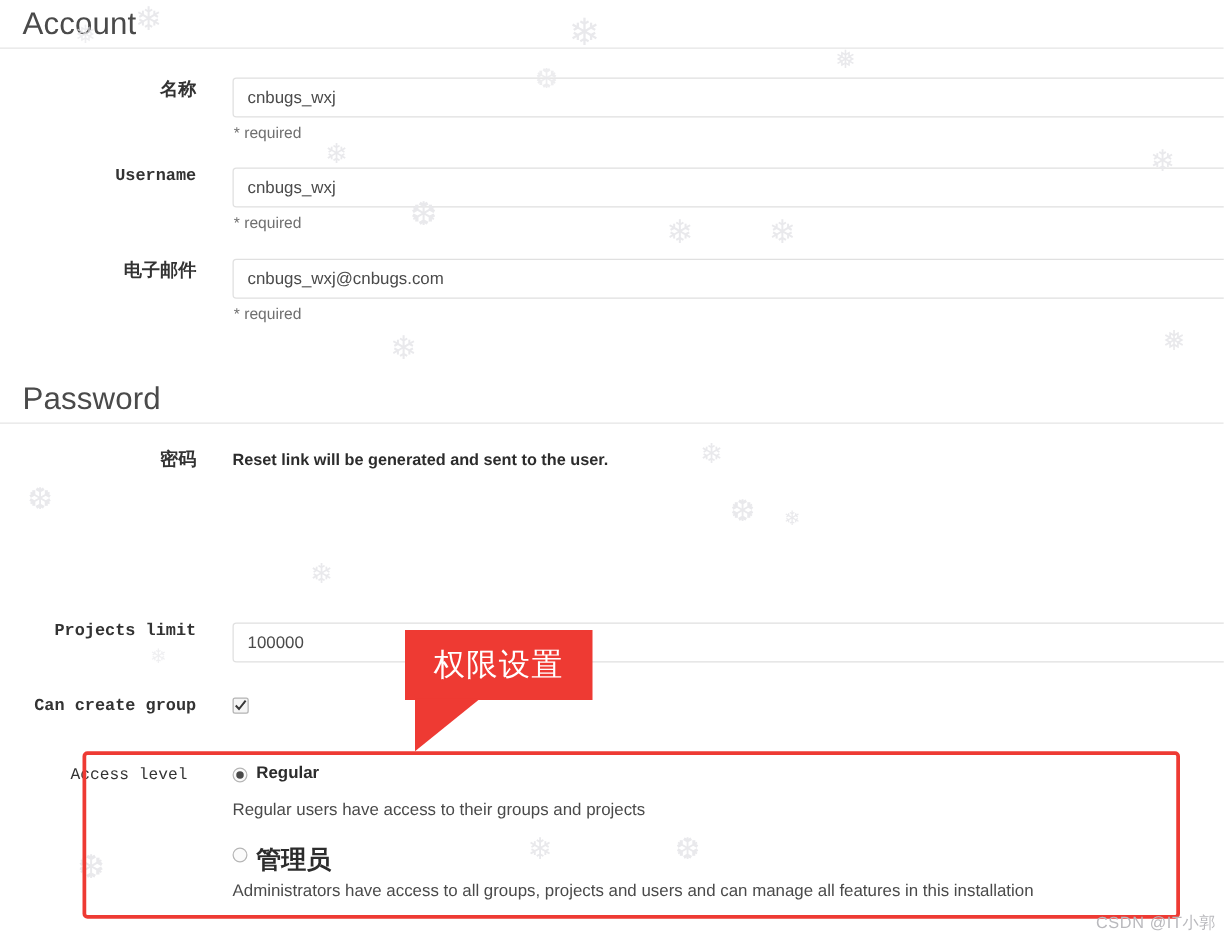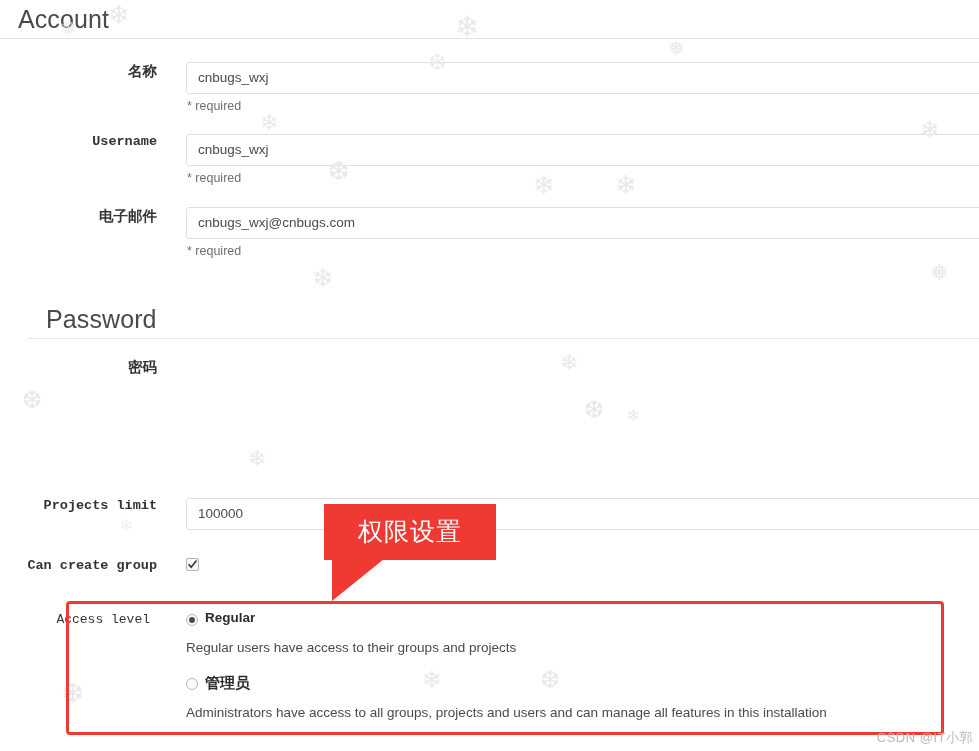--- a/index.html
+++ b/index.html
@@ -183,21 +183,21 @@
     box-sizing: border-box;
     z-index: 6;
     pointer-events: none;
   }
 
   
   .callout {
     position: absolute;
     left: 324px;
     top: 504px;
-    width: 172px;
+    width: 150px;
     height: 56px;
     background: #ee3a33;
     z-index: 8;
   }
   .callout .txt {
     color: #ffffff;
     font-size: 25px;
     font-family: "DejaVu Sans", "Liberation Sans", sans-serif;
     letter-spacing: 1px;
     text-align: center;
@@ -248,28 +248,29 @@
     <div class="field">cnbugs_wxj</div>
   </div>
   <div class="hint" style="top:171px;">* required</div>
 
   <div class="row" style="top:207px;">
     <div class="lbl cn">电子邮件</div>
     <div class="field">cnbugs_wxj@cnbugs.com</div>
   </div>
   <div class="hint" style="top:244px;">* required</div>
 
-  <div class="section-head" style="top:304px;margin-left:28px;">
+  <div class="section-head" style="top:304px;">
     <div class="title">Password</div>
     <div class="rule"></div>
   </div>
 
   <div class="row" style="top:358px;">
     <div class="lbl cn">密码</div>
     <div class="pwd-note">
+      <div>Reset link will be generated and sent to the user.</div>
     </div>
   </div>
 
 
   <div class="row" style="top:498px;">
     <div class="lbl">Projects limit</div>
     <div class="field">100000</div>
   </div>
 
   <div class="row" style="top:558px;">
@@ -288,21 +289,21 @@
 
   <div class="radio-group" style="left:186px; top:610px;">
     <div class="radio-line">
       <span class="radio-dot on"></span>
       <span class="radio-text">Regular</span>
     </div>
     <div class="radio-desc" style="left:0; top:30px;">Regular users have access to their groups and projects</div>
 
     <div class="radio-line" style="position:absolute; left:0; top:64px;">
       <span class="radio-dot"></span>
-      <span class="radio-text" style="font-size:15px;">管理员</span>
+      <span class="radio-text" style="font-size:20px;">管理员</span>
     </div>
     <div class="radio-desc" style="left:0; top:95px;">Administrators have access to all groups, projects and users and can manage all features in this installation</div>
   </div>
 
 </div>
 
 <div class="snow-layer">
   <div class="snow" style="left:108px; top:2px;  font-size:26px;">❄</div>
   <div class="snow" style="left:60px;  top:18px; font-size:20px; opacity:.75;">❅</div>
   <div class="snow" style="left:455px; top:12px; font-size:30px;">❄</div>

